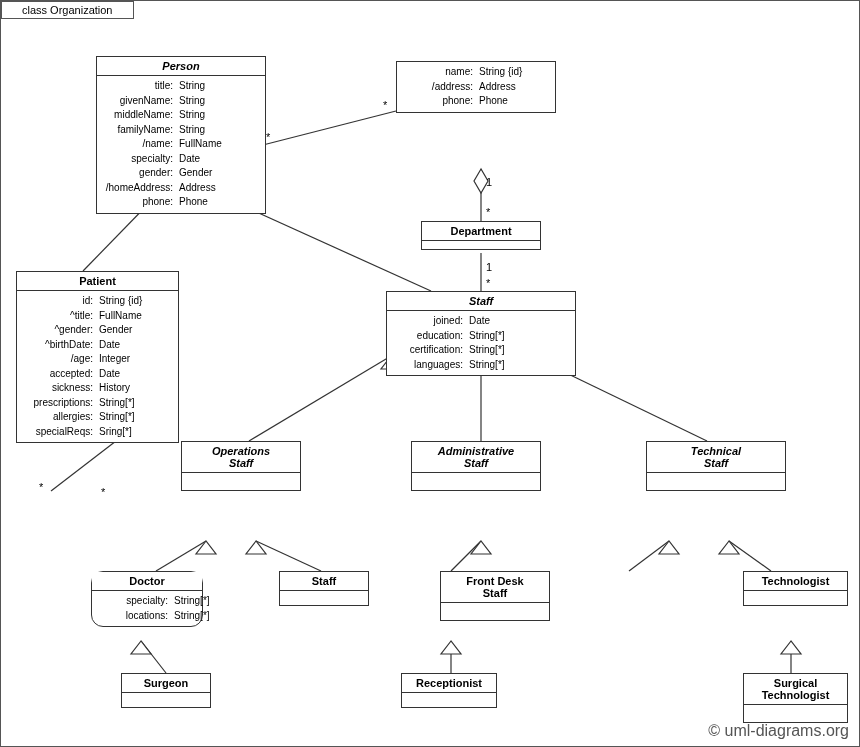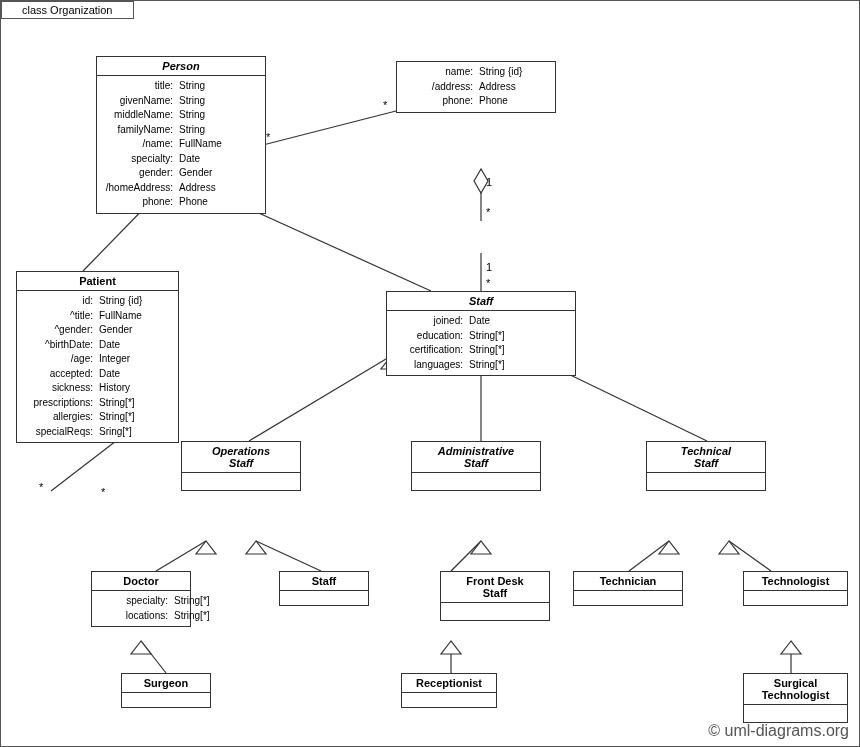--- a/index.html
+++ b/index.html
@@ -191,20 +191,24 @@
           <span class="attr-name">/address:</span>
           <span class="attr-type">Address</span>
         </div>
       <div class="attr-row">
           <span class="attr-name">phone:</span>
           <span class="attr-type">Phone</span>
         </div>
     </div>
   </div>
 
+  <div class="uml-box" style="left:420px; top:220px; width:120px;">
+    <div class="box-title normal-weight">Department</div>
+    <div class="box-attrs" style="min-height:8px;"></div>
+  </div>
 
   <div class="uml-box" style="left:385px; top:290px; width:190px;">
     <div class="box-title">Staff</div>
     <div class="box-attrs">
       <div class="attr-row">
           <span class="attr-name">joined:</span>
           <span class="attr-type">Date</span>
         </div>
       <div class="attr-row">
           <span class="attr-name">education:</span>
@@ -272,27 +276,27 @@
 Staff</div>
     <div class="box-attrs" style="min-height:4px;"></div>
   </div>
 
   <div class="uml-box" style="left:410px; top:440px; width:130px; min-height:50px;">
     <div class="box-title" style="white-space:pre-line;">Administrative
 Staff</div>
     <div class="box-attrs" style="min-height:4px;"></div>
   </div>
 
-  <div class="uml-box" style="left:645px; top:440px; width:120px; min-height:50px;">
+  <div class="uml-box" style="left:645px; top:440px; width:140px; min-height:50px;">
     <div class="box-title" style="white-space:pre-line;">Technical
 Staff</div>
     <div class="box-attrs" style="min-height:4px;"></div>
   </div>
 
-  <div class="uml-box" style="left:90px; top:570px; width:100px;">
+  <div class="uml-box" style="left:90px; top:570px; width:112px;border-radius:12px;">
     <div class="box-title normal-weight">Doctor</div>
     <div class="box-attrs">
       <div class="attr-row">
           <span class="attr-name">specialty:</span>
           <span class="attr-type">String[*]</span>
         </div>
       <div class="attr-row">
           <span class="attr-name">locations:</span>
           <span class="attr-type">String[*]</span>
         </div>
@@ -303,24 +307,20 @@
     <div class="box-title normal-weight">Staff</div>
     <div class="box-attrs" style="min-height:6px;"></div>
   </div>
 
   <div class="uml-box" style="left:400px; top:570px; width:110px; min-height:50px;margin-left:39px;">
     <div class="box-title normal-weight" style="white-space:pre-line;">Front Desk
 Staff</div>
     <div class="box-attrs" style="min-height:4px;"></div>
   </div>
 
-  <div class="uml-box" style="left:572px; top:570px; width:110px; min-height:35px;">
-    <div class="box-title normal-weight">Technician</div>
-    <div class="box-attrs" style="min-height:6px;"></div>
-  </div>
 
   <div class="uml-box" style="left:742px; top:570px; width:105px; min-height:35px;">
     <div class="box-title normal-weight">Technologist</div>
     <div class="box-attrs" style="min-height:6px;"></div>
   </div>
 
   <div class="uml-box" style="left:120px; top:672px; width:90px; min-height:35px;">
     <div class="box-title normal-weight">Surgeon</div>
     <div class="box-attrs" style="min-height:6px;"></div>
   </div>

